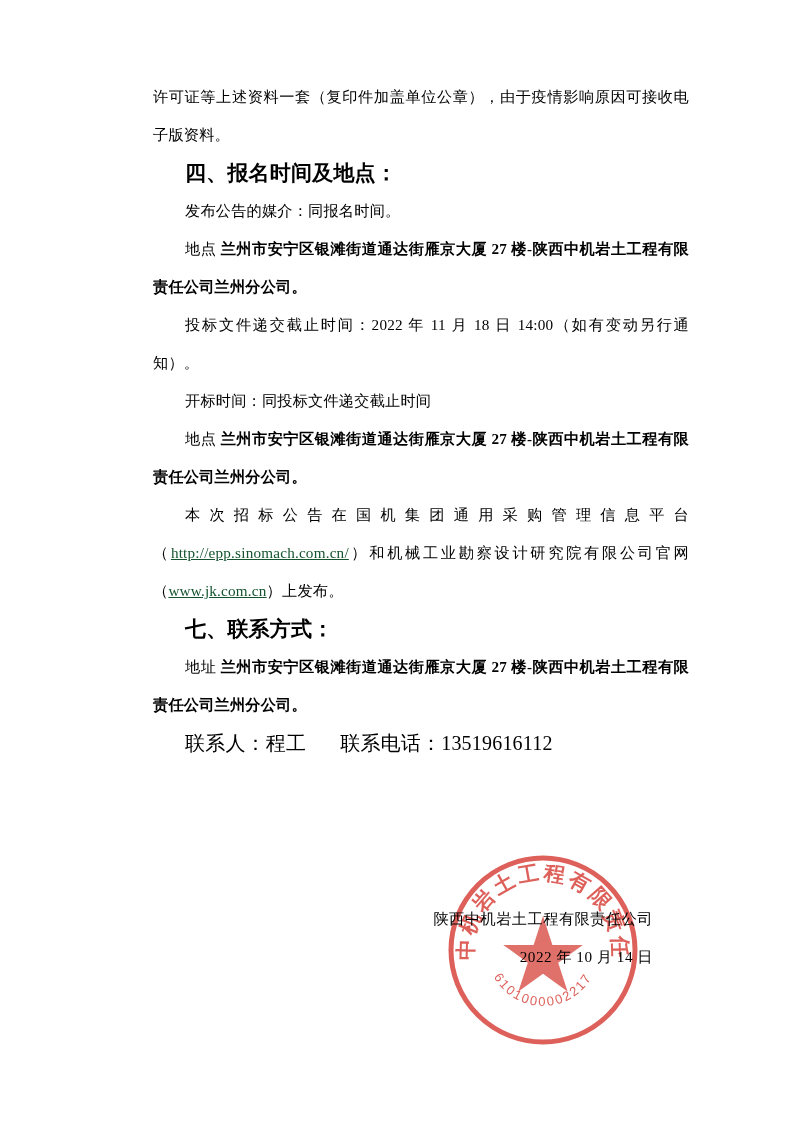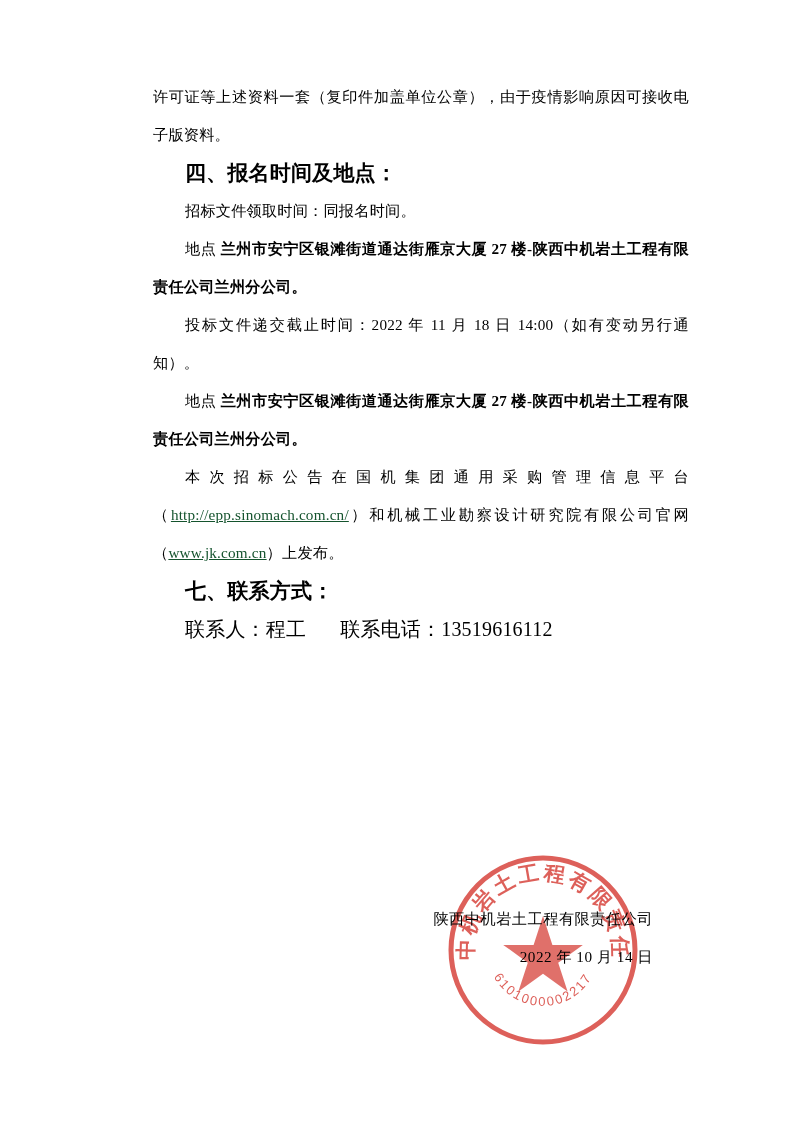--- a/index.html
+++ b/index.html
@@ -85,35 +85,37 @@
 
 <div class="page">
 
   <div class="content">
 
     <p class="bodytext">许可证等上述资料一套（复印件加盖单位公章），由于疫情影响原因可接收电子版资料。</p>
 
     <p class="heading">四、报名时间及地点：</p>
 
 
-    <p class="bodytext indent">招标文件领取时间：同报名时间。</p>
+    <p class="bodytext indent">发布公告的媒介：同报名时间。</p>
 
     <p class="bodytext indent"><span>地点</span>&nbsp;<span class="b">兰州市安宁区银滩街道通达街雁京大厦 27 楼-陕西中机岩土工程有限责任公司兰州分公司。</span></p>
 
 
     <p class="bodytext indent">投标文件递交截止时间：2022 年 11 月 18 日 14:00（如有变动另行通知）。</p>
 
+    <p class="bodytext indent">开标时间：同投标文件递交截止时间</p>
 
     <p class="bodytext indent"><span>地点</span>&nbsp;<span class="b">兰州市安宁区银滩街道通达街雁京大厦 27 楼-陕西中机岩土工程有限责任公司兰州分公司。</span></p>
 
 
     <p class="bodytext indent"><span>本次招标公告在国机集团通用采购管理信息平台（</span><span class="link">http://epp.sinomach.com.cn/</span><span>）和机械工业勘察设计研究院有限公司官网（</span><span class="link">www.jk.com.cn</span><span>）上发布。</span></p>
 
     <p class="heading">七、联系方式：</p>
 
+    <p class="bodytext indent"><span>地址</span>&nbsp;<span class="b">兰州市安宁区银滩街道通达街雁京大厦 27 楼-陕西中机岩土工程有限责任公司兰州分公司。</span></p>
 
     <p class="contact-row"><span>联系人：程工</span><span class="contact-gap"></span><span>联系电话：13519616112</span></p>
 
   </div>
 
   <div class="stamp">
     <svg width="194" height="194" viewBox="0 0 194 194" xmlns="http://www.w3.org/2000/svg">
       <defs>
         <path id="arcTop" d="M 27,97 A 70,70 0 0 1 167,97"></path>
         <path id="arcBottom" d="M 41,97 A 56,56 0 0 0 153,97"></path>

